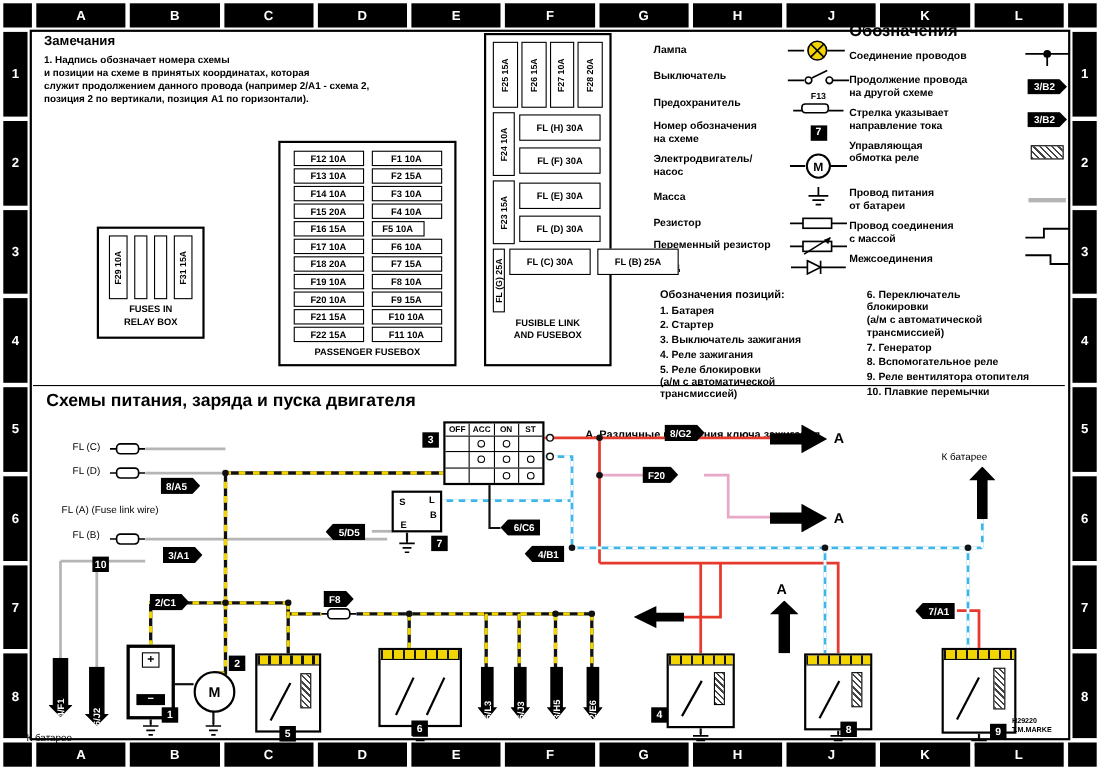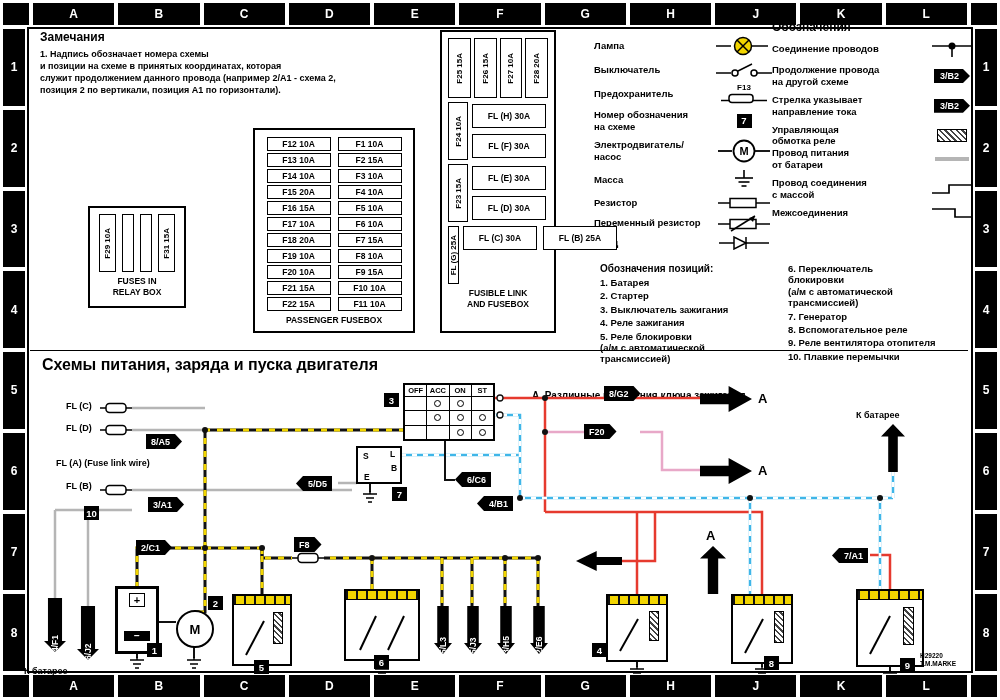--- a/index.html
+++ b/index.html
@@ -50,21 +50,21 @@
 .ignr i{flex:1;display:flex;align-items:center;justify-content:center;border-right:1px solid #000}
 .ignr i:last-child{border-right:none}
 .cir{width:7px;height:7px;border:1.3px solid #000;border-radius:50%}
 svg{display:block}
 .wires{position:absolute;left:0;top:0;z-index:2}
 .glyph{position:absolute;z-index:3;background:#fff}
 .gndg{position:absolute;z-index:3}
 .gbx{position:absolute;border:2px solid #000;background:#fff;z-index:4;font-size:8.5px;font-weight:bold}
 .motor{position:absolute;border:2.5px solid #000;border-radius:50%;background:#fff;display:flex;align-items:center;justify-content:center;font-size:13px;font-weight:bold;z-index:4}
 .batt{position:absolute;border:3px solid #000;background:#fff;z-index:4}
-.lblsm{position:absolute;font-size:9px;font-weight:bold;z-index:5}
+.lblsm{position:absolute;font-size:9px;font-weight:normal;z-index:5}
 </style>
 </head>
 <body>
 
 <div class="page">
 
   <div class="hbar" style="top:3px">
     <div class="corner"></div>
     <div class="tab">A</div>
     <div class="tab">B</div>
@@ -152,21 +152,21 @@
         <div class="fcell" style="width:64px;height:14px">F19 10A</div>
         <div class="fcell" style="width:64px;height:14px">F20 10A</div>
         <div class="fcell" style="width:64px;height:14px">F21 15A</div>
         <div class="fcell" style="width:64px;height:14px">F22 15A</div>
       </div>
       <div style="display:flex;flex-direction:column;gap:2px">
         <div class="fcell" style="width:64px;height:14px">F1 10A</div>
         <div class="fcell" style="width:64px;height:14px">F2 15A</div>
         <div class="fcell" style="width:64px;height:14px">F3 10A</div>
         <div class="fcell" style="width:64px;height:14px">F4 10A</div>
-        <div class="fcell" style="width:64px;height:14px">F5 10A</div>
+        <div class="fcell" style="width:48px;height:14px">F5 10A</div>
         <div class="fcell" style="width:64px;height:14px">F6 10A</div>
         <div class="fcell" style="width:64px;height:14px">F7 15A</div>
         <div class="fcell" style="width:64px;height:14px">F8 10A</div>
         <div class="fcell" style="width:64px;height:14px">F9 15A</div>
         <div class="fcell" style="width:64px;height:14px">F10 10A</div>
         <div class="fcell" style="width:64px;height:14px">F11 10A</div>
       </div>
     </div>
     <div class="cap" style="margin-top:4px">PASSENGER FUSEBOX</div>
   </div>
@@ -328,21 +328,21 @@
               <polygon points="15,1 15,13 27,7"></polygon>
               <line x1="27" y1="1" x2="27" y2="13"></line>
               <line x1="27" y1="7" x2="50" y2="7"></line>
             </g>
           </svg>
       </div>
     </div>
   </div>
 
   <div class="abs" style="left:772px;top:20px;width:212px">
-    <div class="b" style="font-size:12px;margin-bottom:7px">Обозначения</div>
+    <div class="b" style="font-size:15px;margin-bottom:7px">Обозначения</div>
     <div class="lrow" style="margin-bottom:7px">
       <div class="lab">Соединение проводов</div>
       <div class="ico">
         <svg width="40" height="16">
             <g stroke="#000" stroke-width="1.6">
               <line x1="0" y1="5" x2="40" y2="5"></line>
               <line x1="20" y1="5" x2="20" y2="16"></line>
             </g>
             <circle cx="20" cy="5" r="3.5" fill="#000"></circle>
           </svg>
@@ -355,21 +355,21 @@
         <div class="tagS">3/B2</div>
       </div>
     </div>
     <div class="lrow" style="margin-bottom:6px">
       <div class="lab pre">Стрелка указывает
 направление тока</div>
       <div class="ico">
         <div class="tagS">3/B2</div>
       </div>
     </div>
-    <div class="lrow" style="margin-bottom:0">
+    <div class="lrow" style="margin-bottom:20px">
       <div class="lab pre">Управляющая
 обмотка реле</div>
       <div class="ico">
         <div class="hatch" style="width:30px;height:13px"></div>
       </div>
     </div>
     <div class="lrow" style="margin-bottom:6px">
       <div class="lab pre">Провод питания
 от батареи</div>
       <div class="ico">

